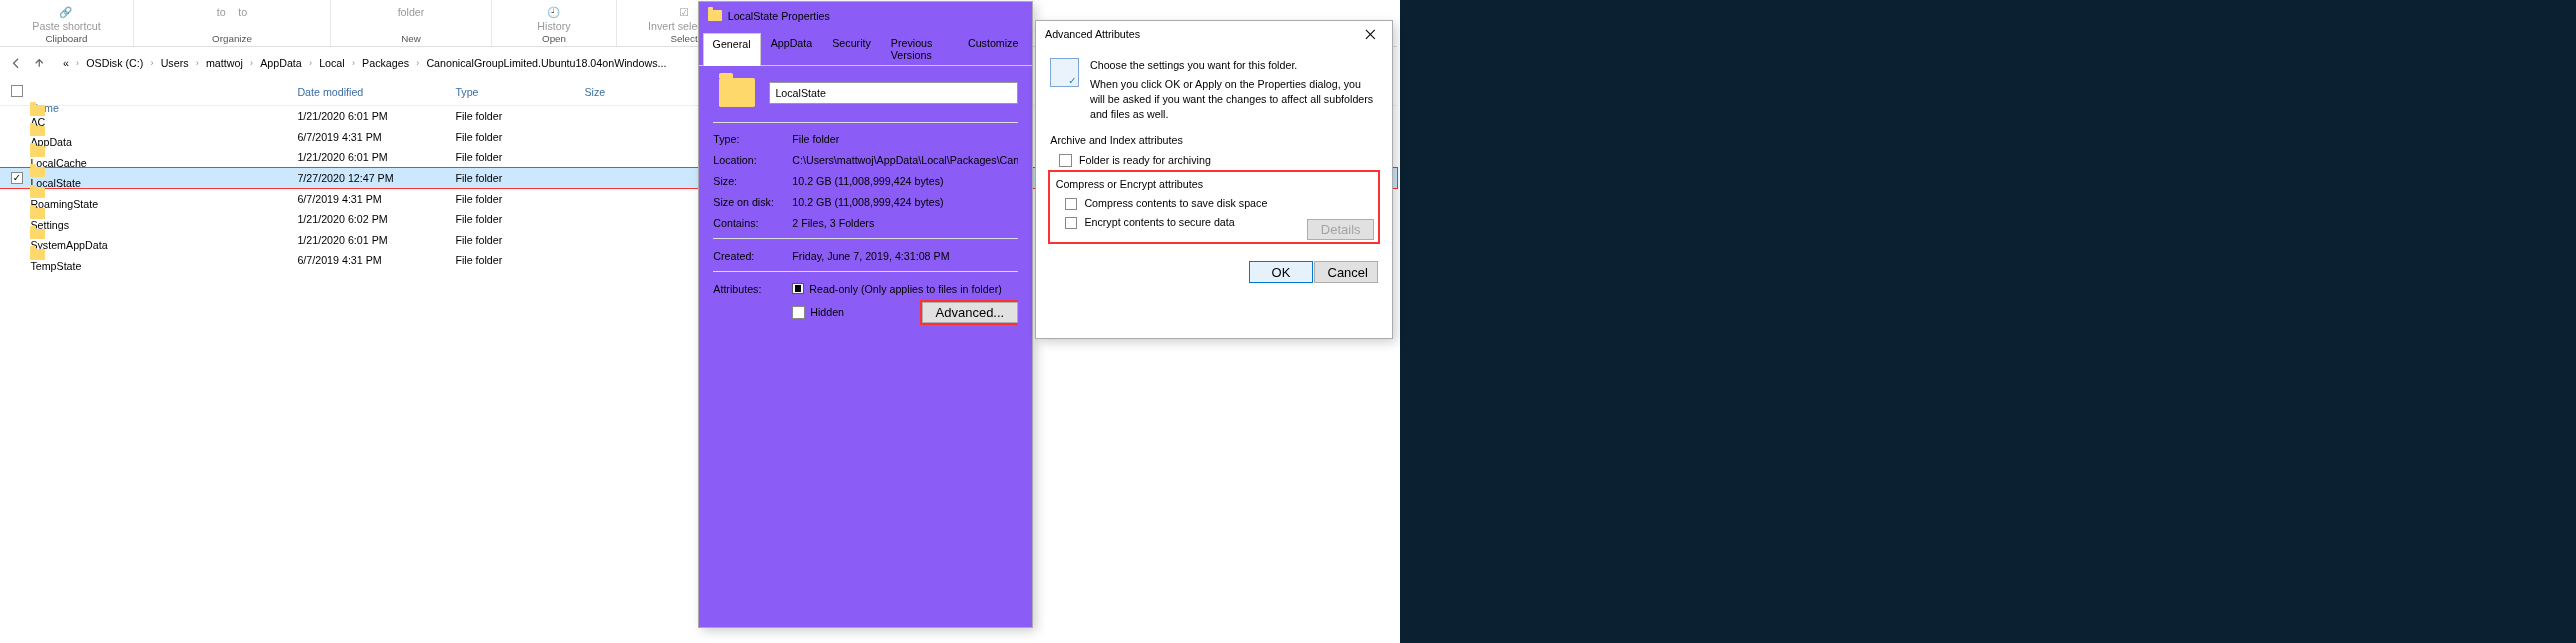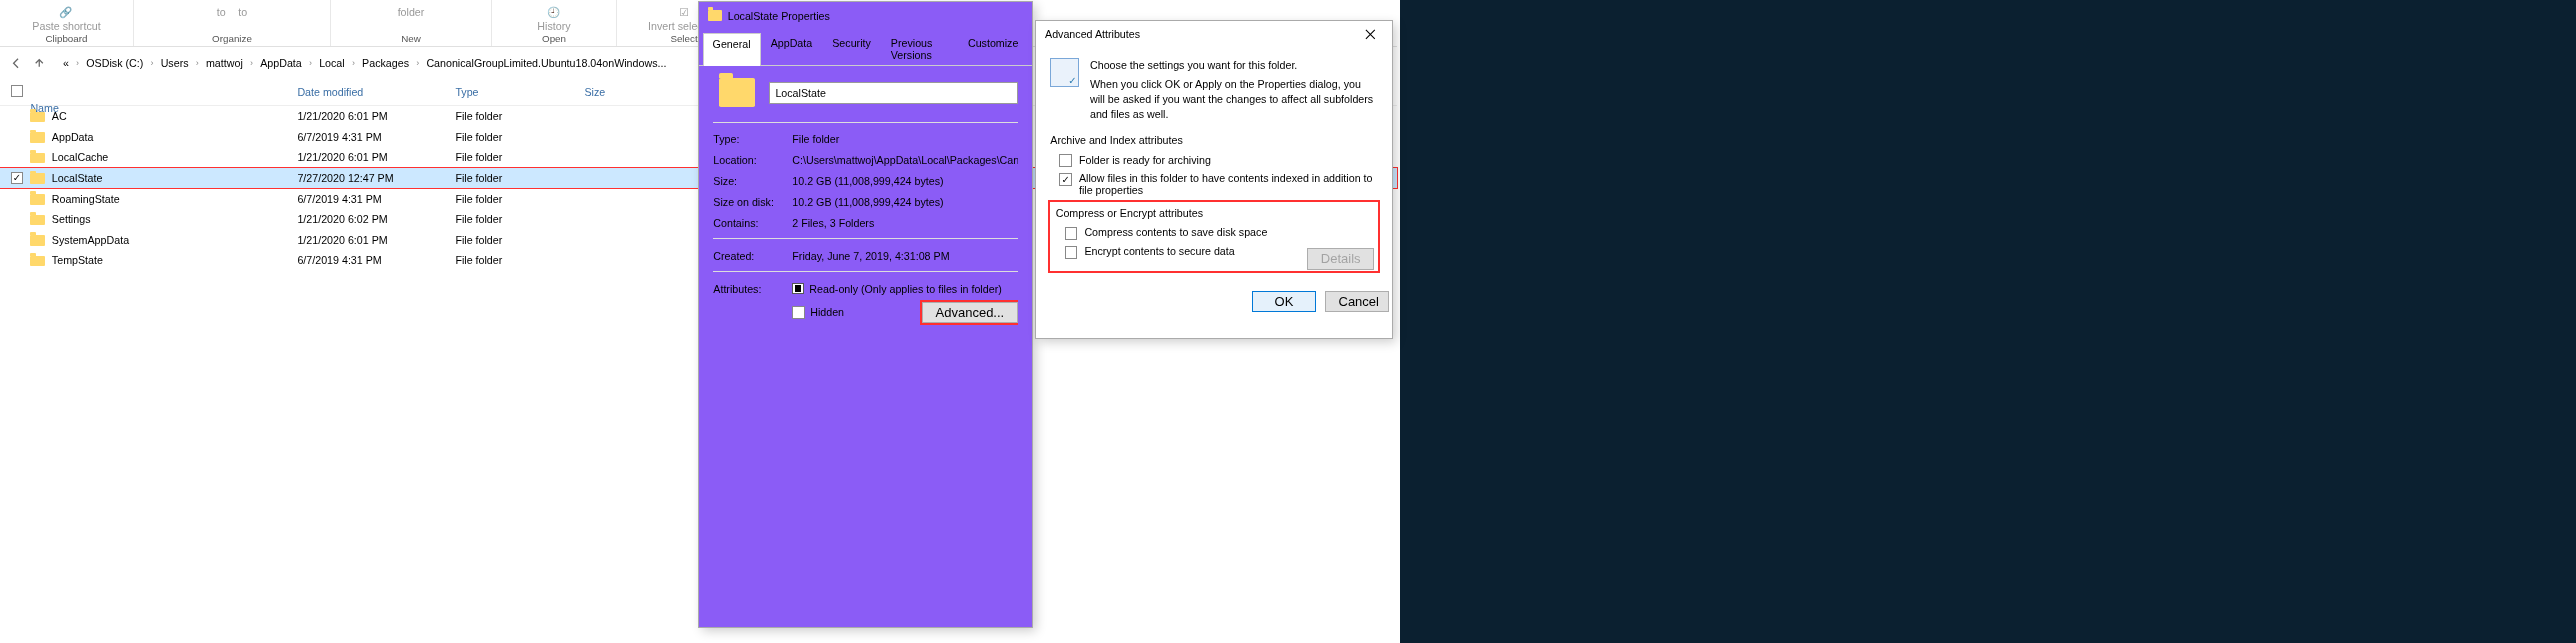--- a/index.html
+++ b/index.html
@@ -32,21 +32,21 @@
 .checkbox { width: 12.5px; height: 12.5px; border: 0.9px solid #888; background: #fff; display: inline-flex; align-items: center; justify-content: center; }
 .checkbox.checked::after { content: "✓"; font-size: 9.8px; color: #000; line-height: 1; }
 
 
 .file-list { }
 .file-row { display: flex; align-items: center; height: 20.6px; padding-left: 10.7px; }
 .file-row.selected { background: #cce8ff; outline: 1.8px solid #ff3030; outline-offset: -0.9px; }
 .file-row .col-check { display: flex; align-items: center; }
 .folder-icon { width: 14.3px; height: 10.7px; background: #ffd86b; border-radius: 0.9px; position: relative; margin-right: 7.2px; display: inline-block; }
 .folder-icon::before { content: ""; position: absolute; top: -2.7px; left: 0; width: 5.4px; height: 2.7px; background: #ffd86b; border-radius: 0.9px 0.9px 0 0; }
-.file-row .name-cell { width: 267px; display: flex; align-items: flex-end; }
+.file-row .name-cell { width: 267px; display: flex; align-items: flex-start; flex-direction: column; }
 .file-row .date-cell { width: 158px; color: #000; }
 .file-row .type-cell { width: 129px; color: #000; }
 .file-row .size-cell { width: 90px; }
 
 
 .properties { position: absolute; left: 698px; top: 1px; width: 335px; height: 627px; background: #8b5cf6; border: 0.9px solid #aaa; box-shadow: 3.6px 3.6px 10.7px rgba(0,0,0,.2); }
 .dlg-title-bar { height: 27px; display: flex; align-items: center; padding: 0 9px; font-size: 10.7px; }
 .dlg-title-bar .folder-icon { margin-right: 5.4px; }
 .tabs { display: flex; border-bottom: 0.9px solid #ccc; padding: 3.6px 3.6px 0; gap: 0; }
 .tab { padding: 3.6px 9px; border: 0.9px solid transparent; border-bottom: none; font-size: 10.7px; color: #000; }
@@ -72,21 +72,21 @@
 .adv-title-bar { height: 27px; display: flex; align-items: center; justify-content: space-between; padding: 0 9px; }
 .adv-body { padding: 10.7px 14.3px; }
 .adv-header { display: flex; gap: 10.7px; margin-bottom: 12.5px; align-items: flex-start; }
 .adv-icon { width: 29px; height: 29px; border: 0.9px solid #7aa7d8; background: #eaf2fb; flex-shrink: 0; position: relative; }
 .adv-icon::after { content: "✓"; position: absolute; right: 1.8px; bottom: 0; color: #2a7ab0; font-size: 9.8px; }
 .adv-text { font-size: 10.7px; line-height: 1.4; }
 .adv-group-label { font-size: 10.7px; margin: 7.2px 0 7.2px; }
 .adv-check-row { display: flex; align-items: flex-start; gap: 7.2px; margin: 5.4px 0 5.4px 9px; }
 .adv-check-row .checkbox { flex-shrink: 0; margin-top: 0.9px; }
 .encrypt-section { outline: 2.7px solid #ff3030; padding: 5.4px 5.4px 7.2px; margin-top: 5.4px; }
-.adv-buttons { display: flex; justify-content: flex-end; gap: 9px; padding: 9px 3px; }
+.adv-buttons { display: flex; justify-content: flex-end; gap: 1px; padding: 9px 14px; }
 .close-btn { width: 25px; height: 18px; display: flex; align-items: center; justify-content: center; font-size: 12.5px; }
 .details-btn { float: right; margin-top: -23px; margin-right: 3.6px; }
 
 .dark-panel { position: absolute; left: 1400px; top: 0; width: 1176px; height: 644px; background: #0b2030; }
 </style>
 </head>
 <body>
 
 <div class="explorer">
 
@@ -343,24 +343,20 @@
       <div class="adv-text">
         <div>Choose the settings you want for this folder.</div>
         <div style="margin-top:3.6px">When you click OK or Apply on the Properties dialog, you will be asked if you want the changes to affect all subfolders and files as well.</div>
       </div>
     </div>
     <div class="adv-group-label">Archive and Index attributes</div>
     <div class="adv-check-row">
       <span class="checkbox"></span>
       <span>Folder is ready for archiving</span>
     </div>
-    <div class="adv-check-row">
-      <span class="checkbox checked"></span>
-      <span>Allow files in this folder to have contents indexed in addition to file properties</span>
-    </div>
 
     <div class="encrypt-section">
       <div class="adv-group-label" style="margin-top:0">Compress or Encrypt attributes</div>
       <div class="adv-check-row">
         <span class="checkbox"></span>
         <span>Compress contents to save disk space</span>
       </div>
       <div class="adv-check-row">
         <span class="checkbox"></span>
         <span>Encrypt contents to secure data</span>

